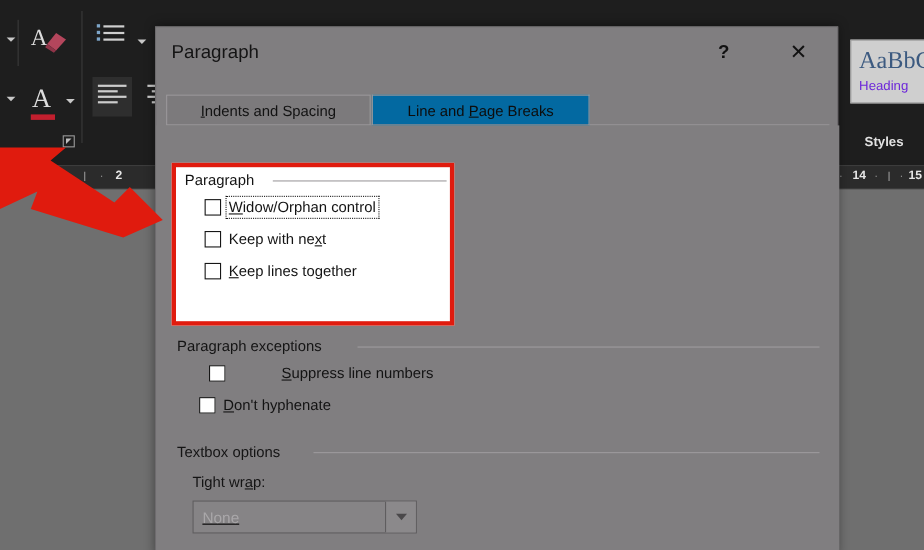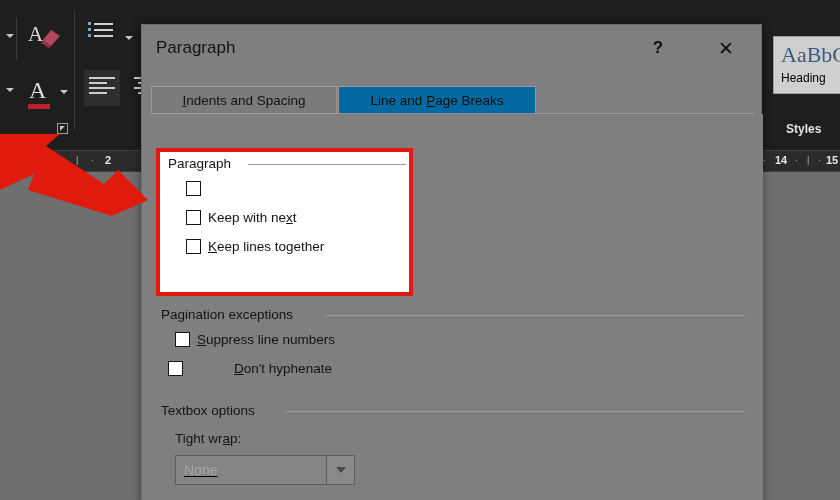--- a/index.html
+++ b/index.html
@@ -88,21 +88,21 @@
     border: 1px solid #9d9d9d;
     overflow: hidden;
   }
   .styles-gallery .aabb {
     font-family: "Liberation Serif", serif;
     font-size: 22px; color: #3c5a80;
     position: absolute; left: 7px; top: 5px;
     white-space: nowrap;
   }
   .styles-gallery .heading {
-    font-size: 12px; color: #000000;
+    font-size: 12px; color: #6d28d9;
     position: absolute; left: 7px; top: 34px;
     white-space: nowrap;
   }
   .styles-label {
     position: absolute; left: 786px; top: 122px;
     font-size: 12px; font-weight: bold; color: #e2e2e2;
     white-space: nowrap;
   }
 
   
@@ -202,21 +202,21 @@
   }
 
   .sec-label {
     position: absolute;
     font-size: 13.5px; color: #141414;
     white-space: nowrap;
   }
 
   #tight-wrap-select {
     position: absolute; left: 33px; top: 341px;
-    width: 180px; height: 30px;
+    width: 204px; height: 30px;
     background: #868486;
     border: 1px solid #5f5d5f;
     display: flex; align-items: center; text-decoration: underline;
   }
   #tight-wrap-select .val {
     flex: 1; padding-left: 8px;
     font-size: 14px; color: #a9a7a9;
   }
   #tight-wrap-select .arrowbtn {
     width: 28px; height: 28px;
@@ -350,43 +350,44 @@
   </div>
 
   <div class="dlg-body">
 
     <div id="pagination-highlight">
       <span class="group-title" style="left:8px; top:4px;">Paragraph</span>
       <div class="group-rule" style="left:88px; top:12px; width:158px;"></div>
 
       <div class="cbrow" style="left:26px; top:29px;">
         <span class="cbox"></span>
+        <span class="cblabel focus-ring"><u>W</u>idow/Orphan control</span>
       </div>
 
       <div class="cbrow" style="left:26px; top:58px;">
         <span class="cbox"></span>
         <span class="cblabel">Keep with ne<u>x</u>t</span>
       </div>
 
       <div class="cbrow" style="left:26px; top:87px;">
         <span class="cbox"></span>
         <span class="cblabel"><u>K</u>eep lines together</span>
       </div>
 
     </div>
 
-    <span class="sec-label" style="left:19px; top:193px;">Pagination exceptions</span>
+    <span class="sec-label" style="left:19px; top:193px;">Paragraph exceptions</span>
     <div class="group-rule" style="left:183px; top:201px; width:420px;"></div>
 
-    <div class="cbrow" style="left:33px; top:218px;">
+    <div class="cbrow" style="left:48px; top:218px;gap:44px;">
       <span class="cbox"></span>
       <span class="cblabel"><u>S</u>uppress line numbers</span>
     </div>
 
-    <div class="cbrow" style="left:26px; top:247px;gap:44px;">
+    <div class="cbrow" style="left:39px; top:247px;">
       <span class="cbox"></span>
       <span class="cblabel"><u>D</u>on't hyphenate</span>
     </div>
 
     <span class="sec-label" style="left:19px; top:289px;">Textbox options</span>
     <div class="group-rule" style="left:143px; top:297px; width:460px;"></div>
 
     <span class="sec-label" style="left:33px; top:317px;">Tight wr<u>a</u>p:</span>
 
     <div id="tight-wrap-select">

